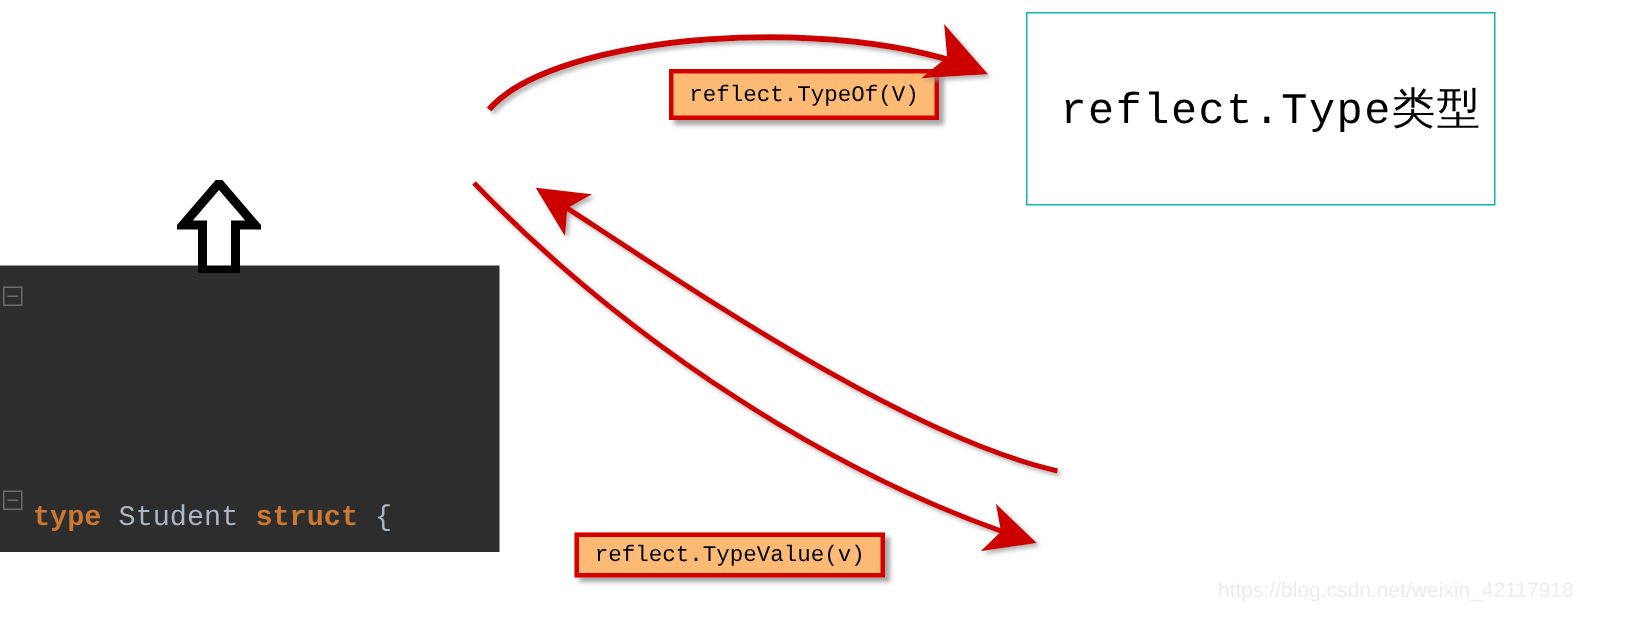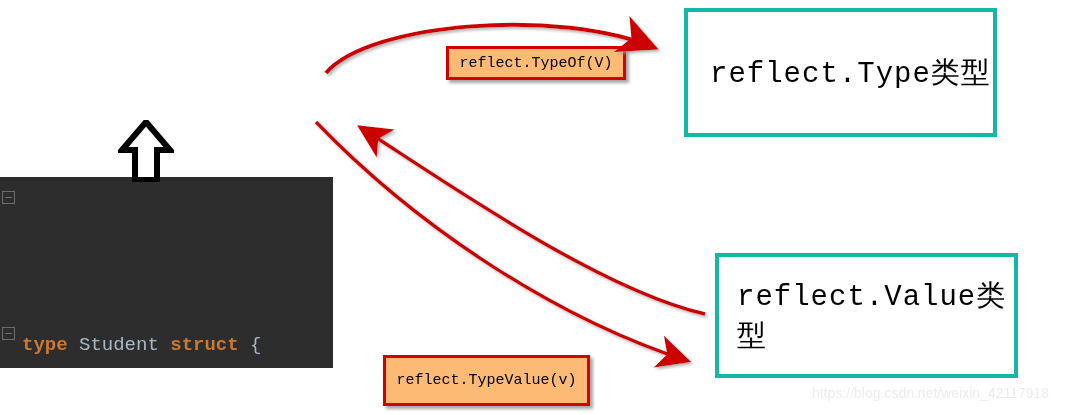--- a/index.html
+++ b/index.html
@@ -62,27 +62,27 @@
     background:#fdba74;
     border:3px solid #d40000;
     color:#000;
     font-size:15px;
     display:flex;align-items:center;justify-content:center;
     box-shadow:3px 3px 3px rgba(0,0,0,0.35);
     box-sizing:border-box;
     font-family:Liberation Mono, monospace;
   }
   #callout-typeof{left:446px;top:46px;width:180px;height:34px;}
-  #callout-typevalue{left:383px;top:355px;width:207px;height:51px;}
+  #callout-typevalue{left:383px;top:355px;width:207px;height:30px;}
 
   
   .blackbox{
     position:absolute;
     background:#ffffff;
-    border:4px solid #14b8a6;
+    border:1px solid #14b8a6;
     box-sizing:border-box;
     display:flex;align-items:center;
     color:#000;
     font-family:"Liberation Mono","DejaVu Sans Mono",monospace;
     font-size:29px;
     letter-spacing:1px;
   }
   #box-type{left:684px;top:8px;width:313px;height:129px;padding-left:22px;}
   #box-value{left:715px;top:253px;width:303px;height:125px;padding-left:18px;}
 
@@ -114,21 +114,20 @@
   </div>
 
   <svg id="up-arrow" viewBox="0 0 56 62">
     <polygon points="28,2 52,30 39,30 39,60 17,60 17,30 4,30" fill="#ffffff" stroke="#000000" stroke-width="6" stroke-linejoin="miter"></polygon>
   </svg>
 
   <div class="callout" id="callout-typeof">reflect.TypeOf(V)</div>
   <div class="callout" id="callout-typevalue">reflect.TypeValue(v)</div>
 
   <div class="blackbox" id="box-type">reflect.Type类型</div>
-  <div class="blackbox" id="box-value">reflect.Value类型</div>
 
   <svg id="arrows" viewBox="0 0 1091 415">
     <defs>
       <marker id="ah" markerWidth="11" markerHeight="11" refX="9" refY="5.5" orient="auto" markerUnits="strokeWidth">
         <path d="M0,0.6 L10,5.5 L0,10.4 L2.6,5.5 Z" fill="#cc0000"></path>
       </marker>
       <marker id="ah-thin" markerWidth="13" markerHeight="13" refX="11" refY="6.5" orient="auto" markerUnits="strokeWidth">
         <path d="M0,1 L12,6.5 L0,12 L3,6.5 Z" fill="#cc0000"></path>
       </marker>
       <filter id="sh" x="-30%" y="-30%" width="170%" height="170%">

